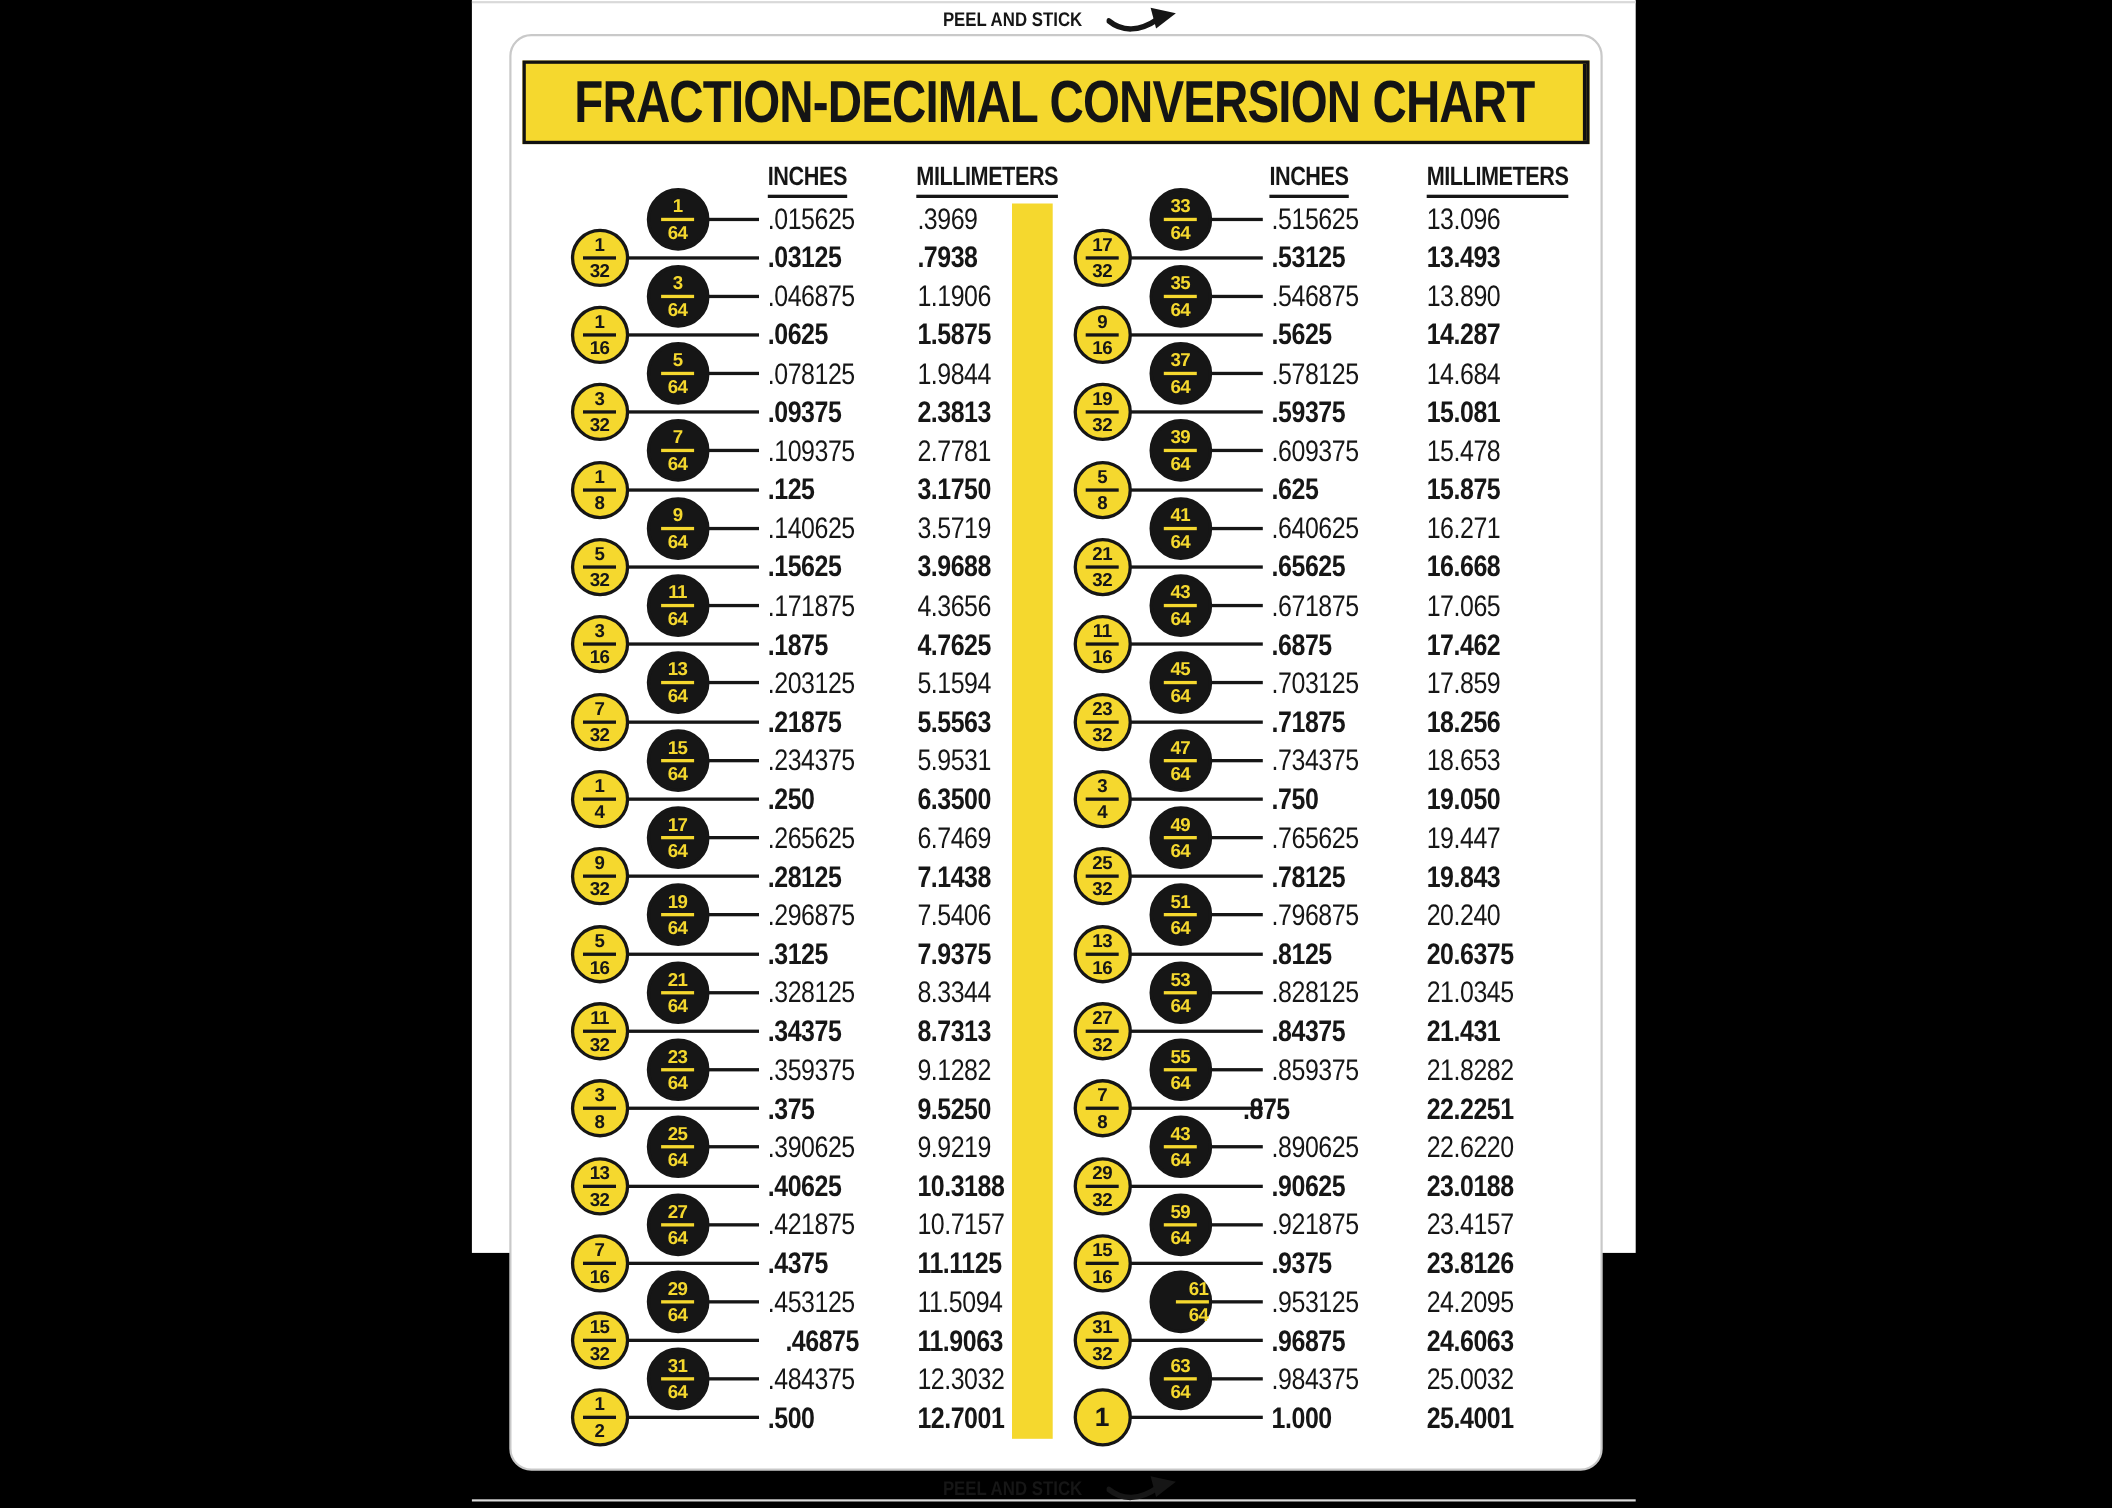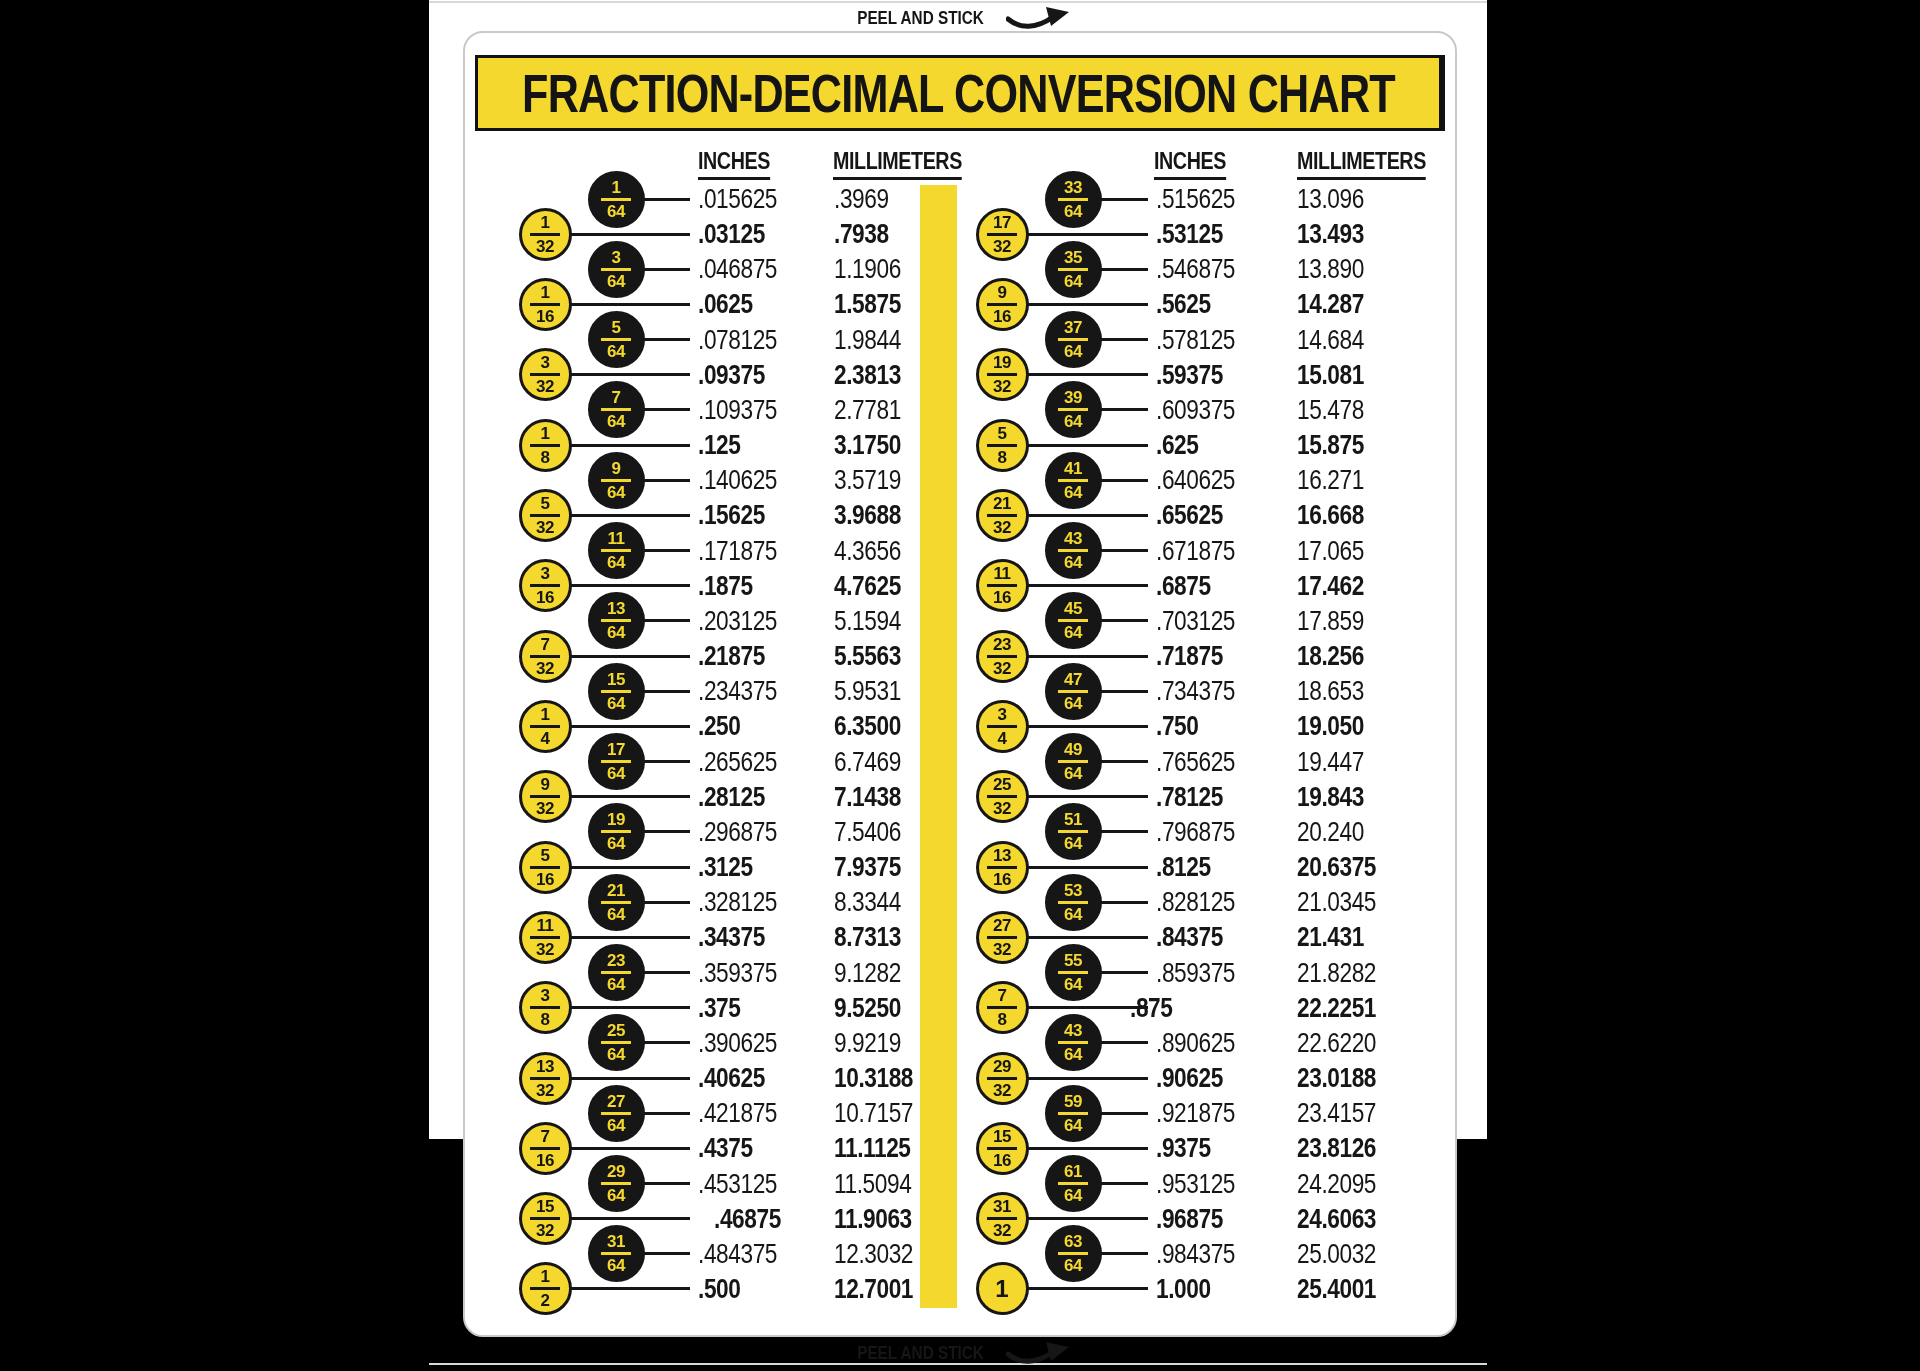--- a/index.html
+++ b/index.html
@@ -544,21 +544,21 @@
       <div class="val" style="left: 868px; top: 1096.19px;"><span class="cond">23.4157</span></div>
       <div class="leader-line" style="left: 573px; top: 1146.85px; width: 146px;"></div>
       <div class="circle c-yellow" style="left: 546.5px; top: 1121.85px; width: 53px; height: 53px;">
         <span class="frac-num">15</span>
         <span class="frac-bar"></span>
         <span class="frac-den">16</span>
       </div>
       <div class="val bold" style="left: 727px; top: 1131.35px;"><span class="cond">.9375</span></div>
       <div class="val bold" style="left: 868px; top: 1131.35px;"><span class="cond">23.8126</span></div>
       <div class="leader-line" style="left: 644px; top: 1182.01px; width: 75px;"></div>
-      <div class="circle c-black" style="left: 615.5px; top: 1155.01px; width: 57px; height: 57px;">
+      <div class="circle c-black" style="left: 615.5px; top: 1155.01px; width: 57px; height: 57px; align-items: flex-end;">
         <span class="frac-num">61</span>
         <span class="frac-bar"></span>
         <span class="frac-den">64</span>
       </div>
       <div class="val" style="left: 727px; top: 1166.51px;"><span class="cond">.953125</span></div>
       <div class="val" style="left: 868px; top: 1166.51px;"><span class="cond">24.2095</span></div>
       <div class="leader-line" style="left: 573px; top: 1217.17px; width: 146px;"></div>
       <div class="circle c-yellow" style="left: 546.5px; top: 1192.17px; width: 53px; height: 53px;">
         <span class="frac-num">31</span>
         <span class="frac-bar"></span>

